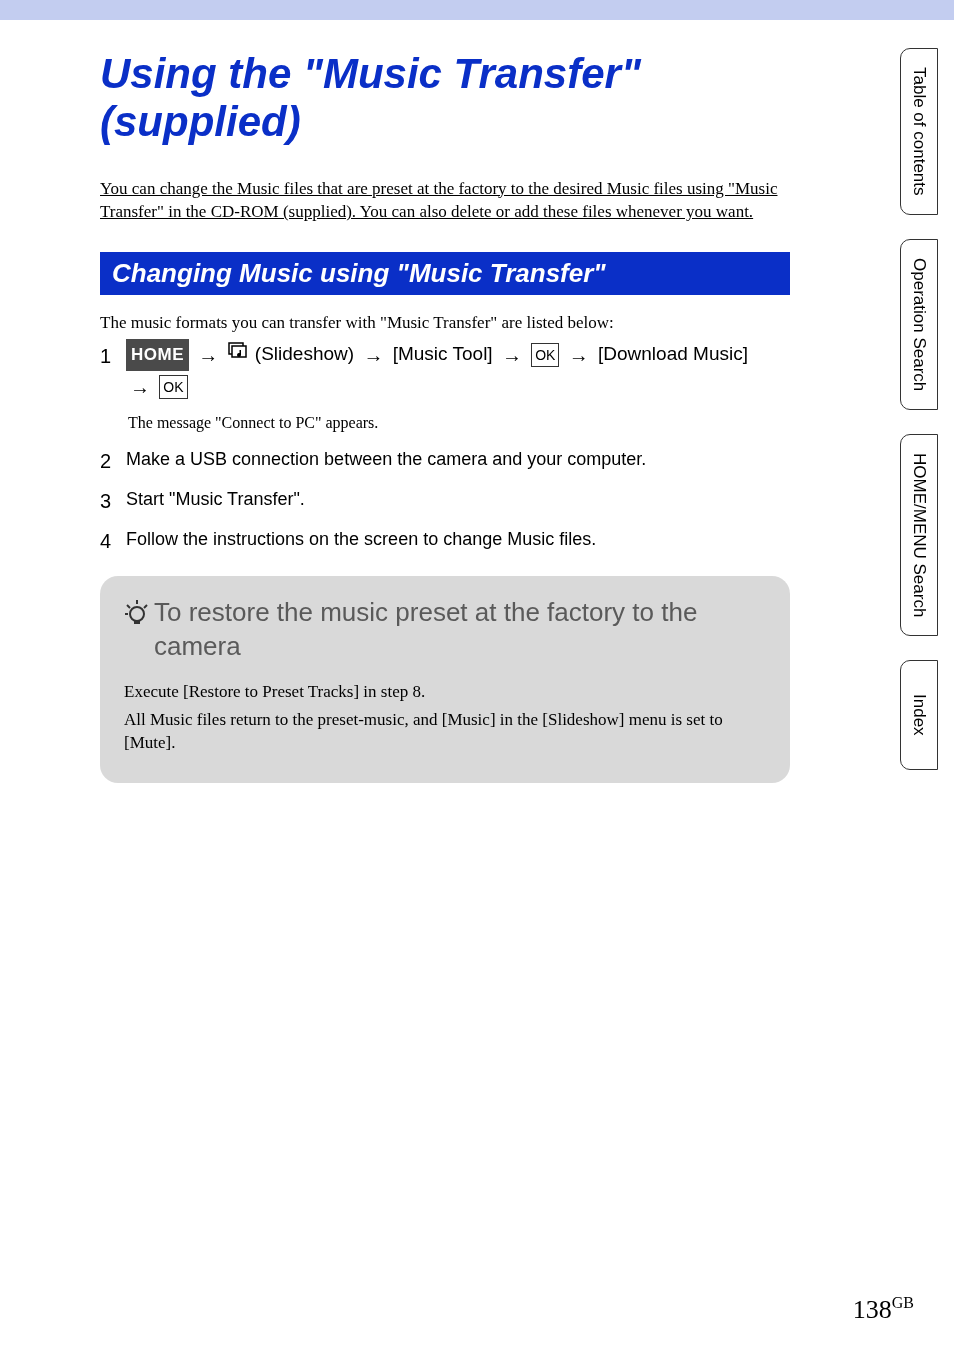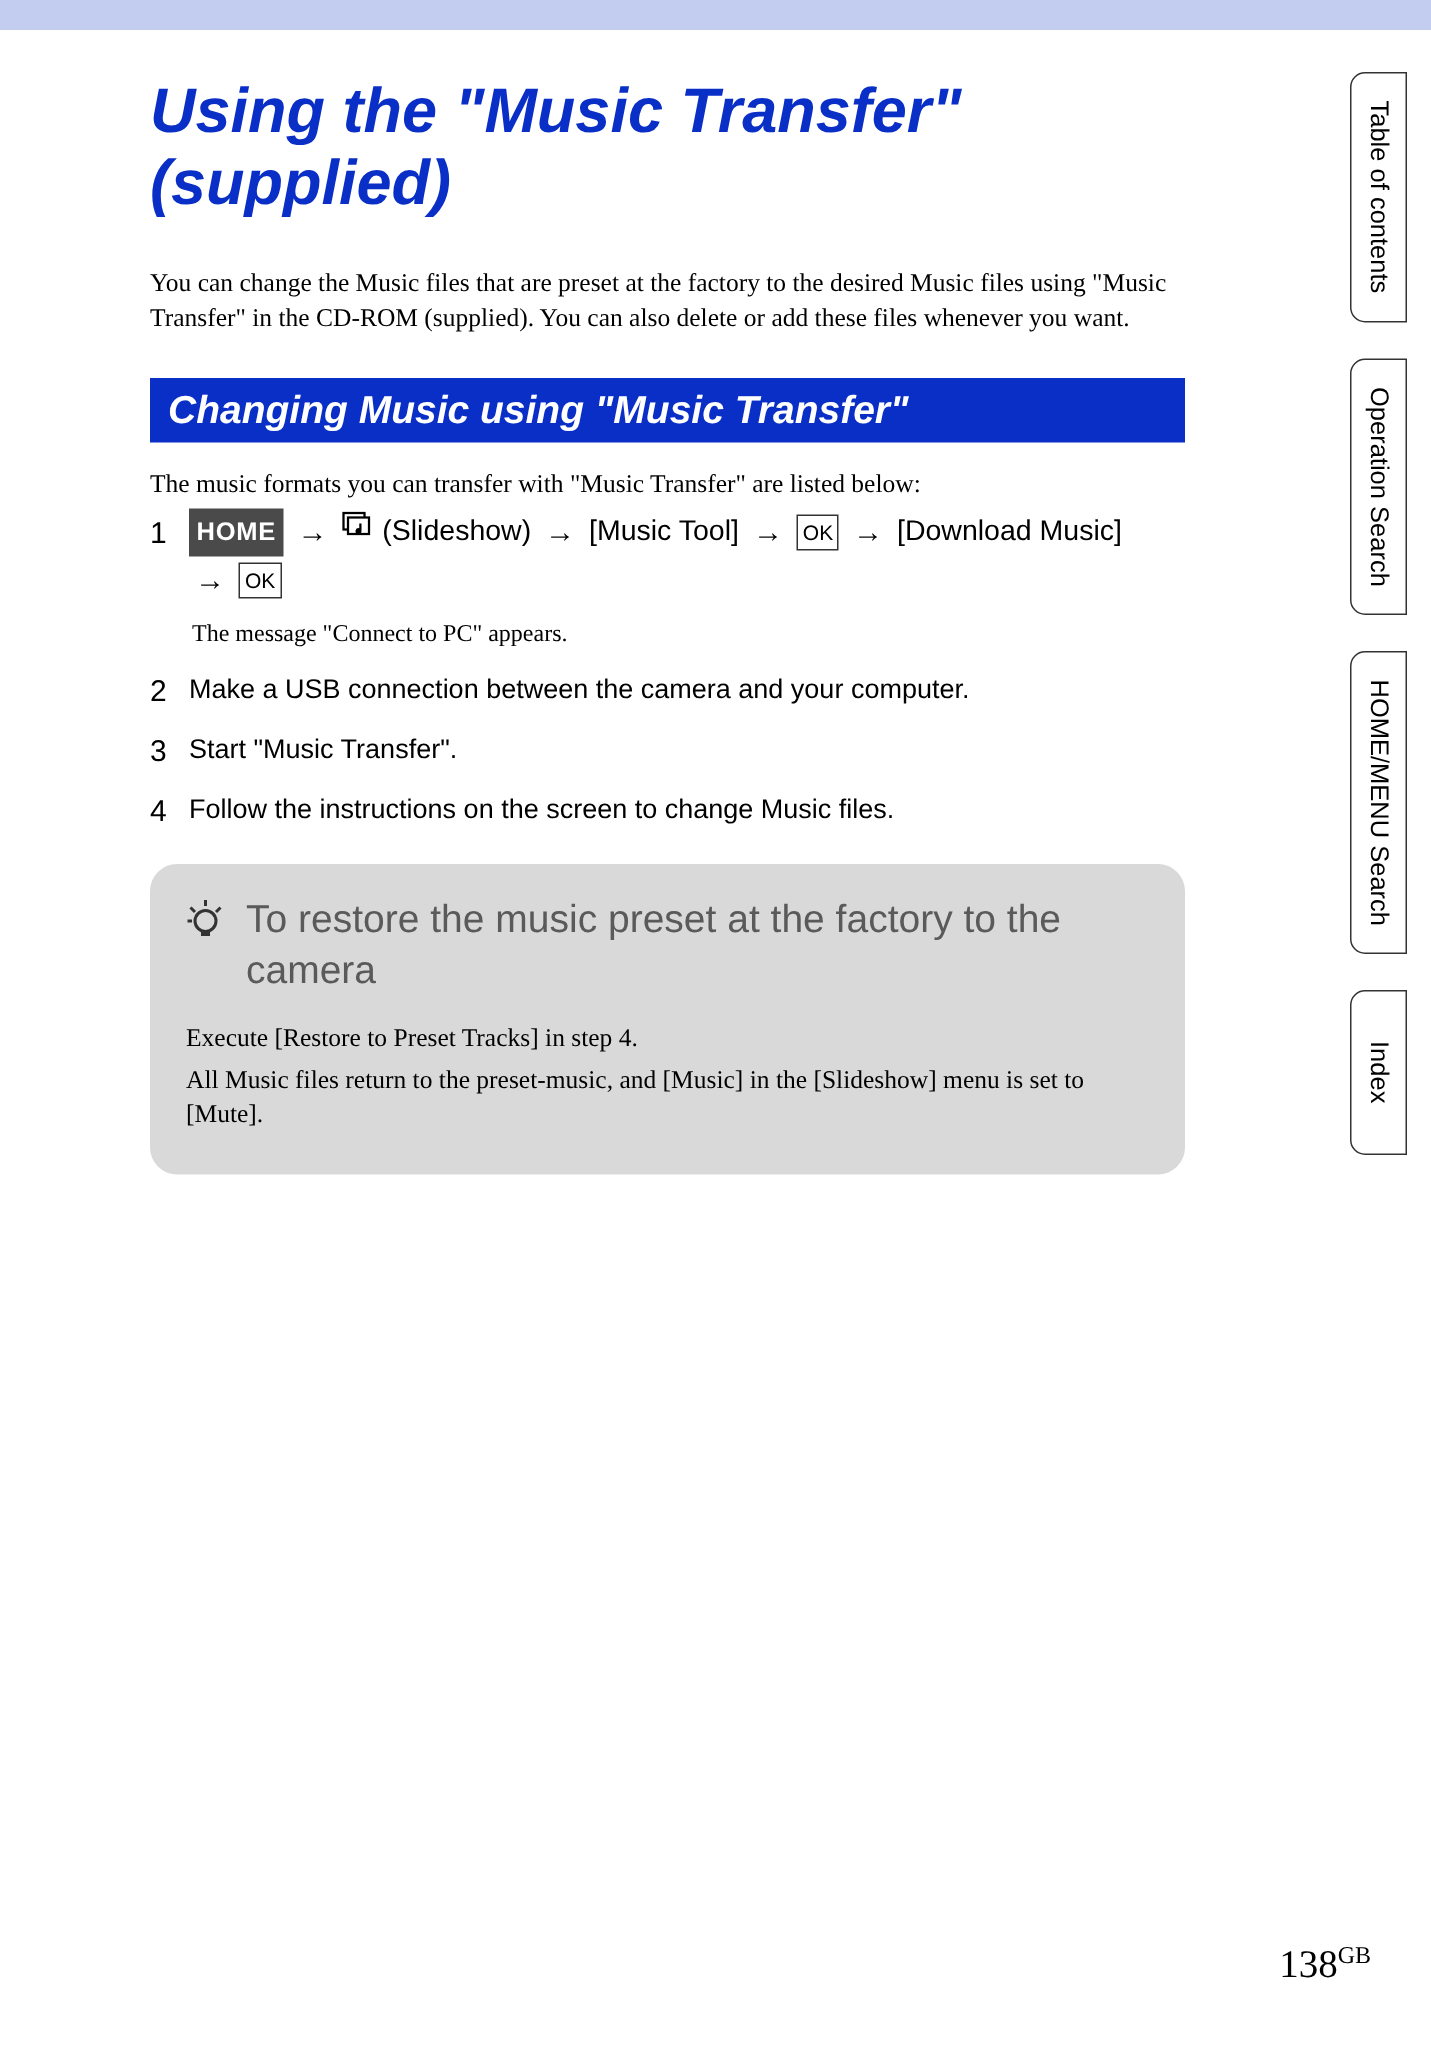--- a/index.html
+++ b/index.html
@@ -29,20 +29,21 @@
       font-weight: bold;
       line-height: 1.15;
       margin-bottom: 30px;
       font-style: italic;
     }
     .intro-text {
       font-size: 17px;
       font-family: "Times New Roman", Times, serif;
       line-height: 1.4;
       margin-bottom: 28px;
+      text-decoration: underline;
     }
     .section-heading {
       background: #0a2fc7;
       color: #fff;
       font-size: 26px;
       font-weight: bold;
       font-style: italic;
       padding: 6px 12px;
       margin-bottom: 16px;
     }
@@ -123,21 +124,21 @@
       margin-top: 18px;
     }
     .tip-title {
       font-size: 26px;
       color: #5a5a5a;
       font-weight: normal;
       line-height: 1.3;
       margin-bottom: 16px;
       display: flex;
       align-items: flex-start;
-      gap: 14px;
+      gap: 4px;
     }
     .tip-title .tip-text {
       flex: 1;
     }
     .tip-icon {
       font-size: 24px;
       color: #333;
       margin-top: 4px;
     }
     .tip-body {
@@ -272,21 +273,21 @@
           <rect x="10" y="20" width="6" height="4" fill="#333"></rect>
           <line x1="13" y1="0" x2="13" y2="4" stroke="#333" stroke-width="2"></line>
           <line x1="3" y1="5" x2="6" y2="8" stroke="#333" stroke-width="2"></line>
           <line x1="23" y1="5" x2="20" y2="8" stroke="#333" stroke-width="2"></line>
           <line x1="1" y1="14" x2="4" y2="14" stroke="#333" stroke-width="2"></line>
         </svg>
       </span>
       <span class="tip-text">To restore the music preset at the factory to the camera</span>
     </div>
     <div class="tip-body">
-      <p>Execute [Restore to Preset Tracks] in step 4.</p>
+      <p>Execute [Restore to Preset Tracks] in step 8.</p>
       <p>All Music files return to the preset-music, and [Music] in the [Slideshow] menu is set to [Mute].</p>
     </div>
   </div>
 
 </div>
 
 <div class="side-tabs">
   <div class="tab">Table of contents</div>
   <div class="tab">Operation Search</div>
   <div class="tab">HOME/MENU Search</div>

